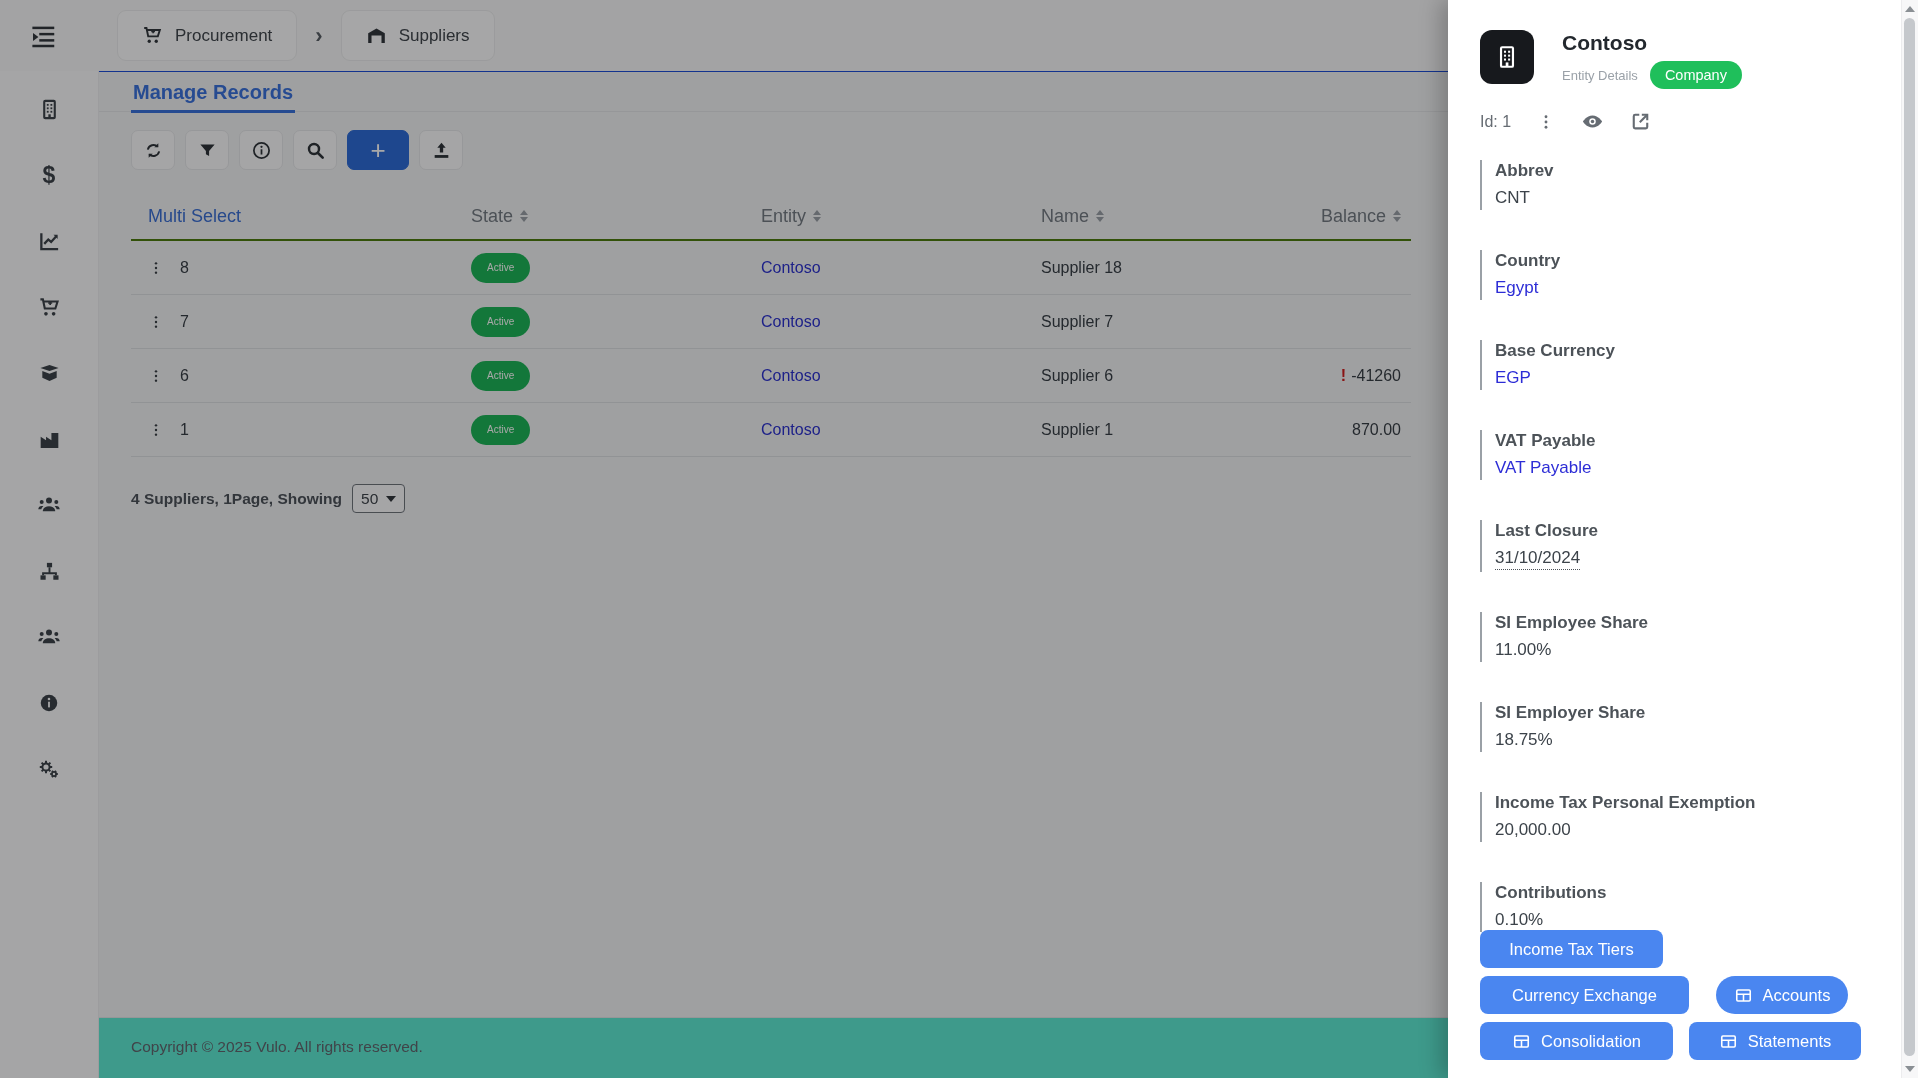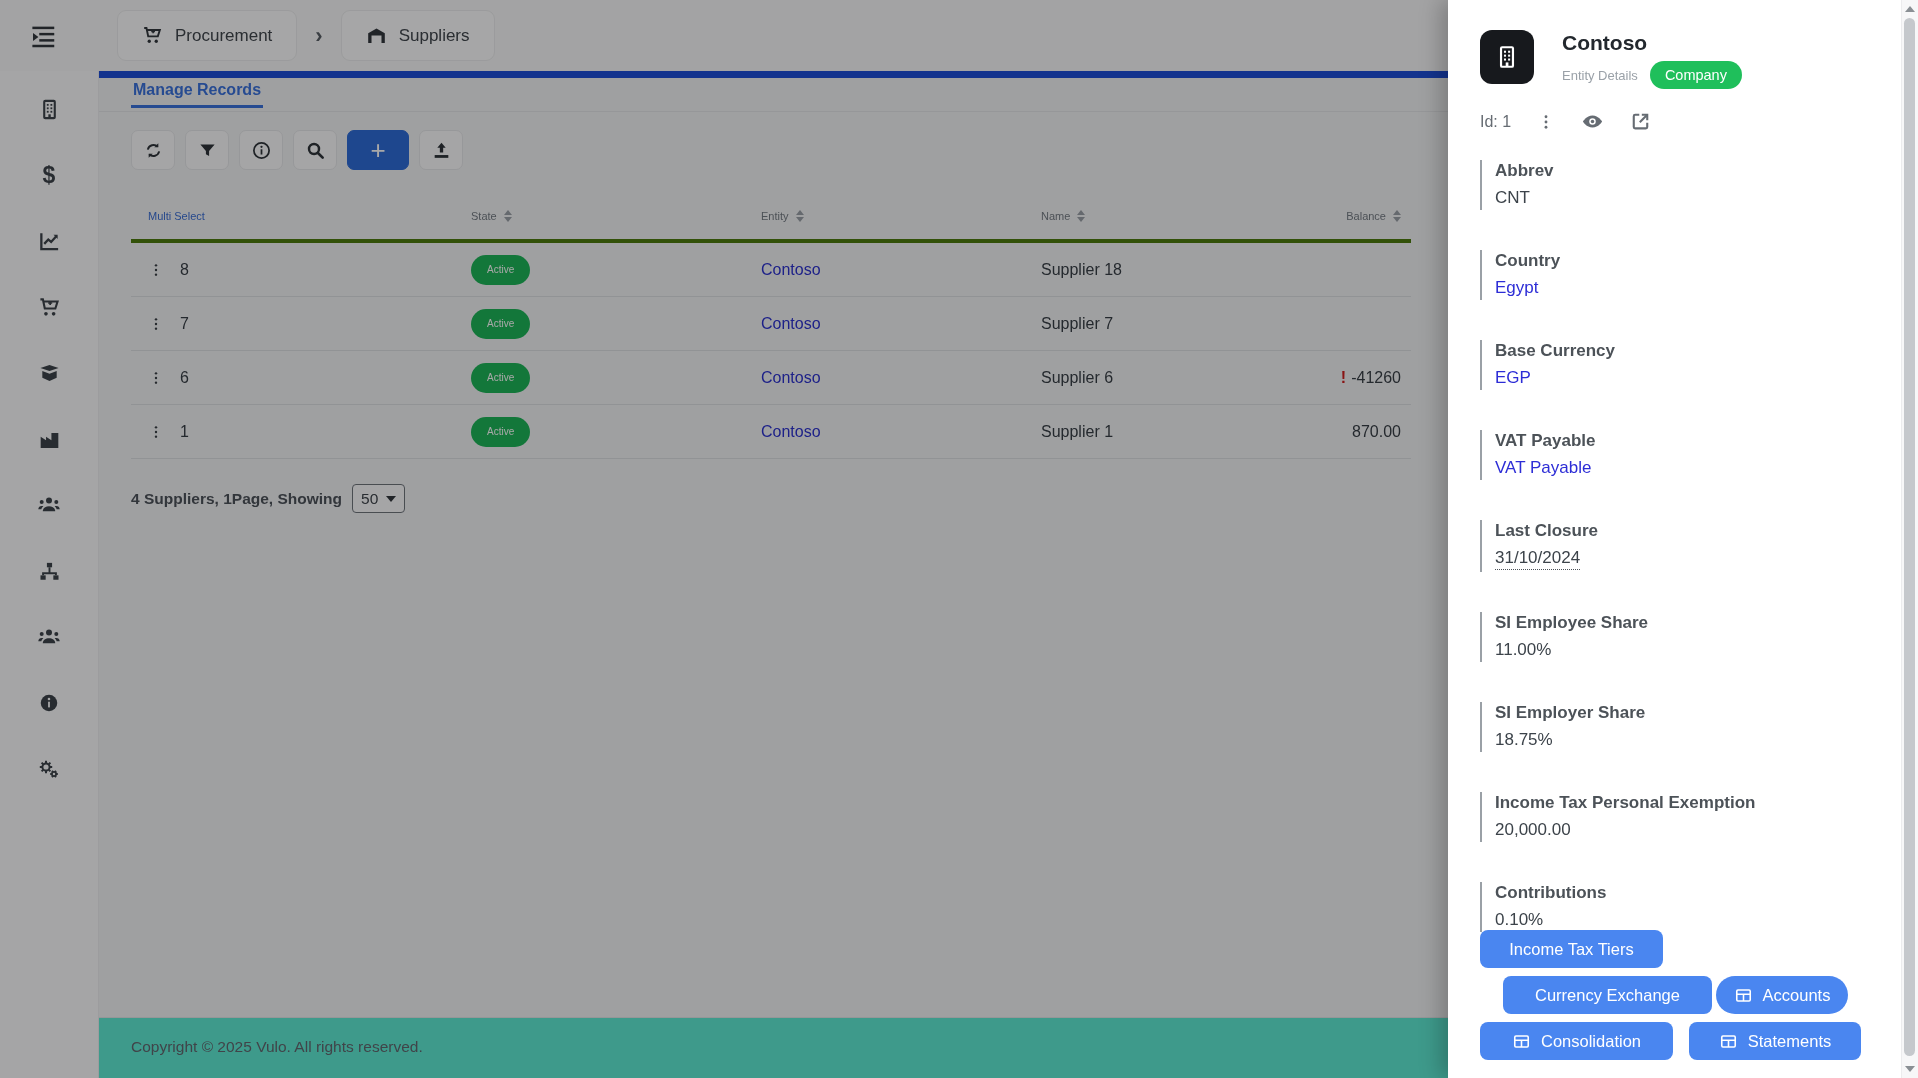--- a/index.html
+++ b/index.html
@@ -2,50 +2,50 @@
 <html><head>
 <meta charset="utf-8">
 <style>
   html,body{margin:0;padding:0;background:#888;}
   .stage{position:relative;width:1918px;height:1078px;overflow:hidden;
          font-family:"Liberation Sans",sans-serif;background:#f2f3f5;color:#3a4046;}
   svg{display:block;}
 
   
   .topbar{position:absolute;left:0;top:0;width:1560px;height:71px;background:#f8f8f9;
-          border-bottom:7px solid #1d4ed8;z-index:10;}
+          border-bottom:1px solid #1d4ed8;z-index:10;}
   .menu-btn{position:absolute;left:28px;top:21px;width:30px;height:30px;color:#33383e;cursor:pointer;}
   .crumbs{position:absolute;left:117px;top:11px;height:49px;display:flex;align-items:center;gap:18px;}
   .crumb{display:flex;align-items:center;gap:12px;height:49px;padding:0 24px;background:#fcfcfd;
          border:1px solid #ebecee;border-radius:9px;font-size:17px;color:#40464d;cursor:pointer;}
   .crumb .cicon{color:#33383e;}
   .crumb-sep{font-size:22px;color:#595f66;font-weight:bold;line-height:1;}
 
   
   .sidebar{position:absolute;left:0;top:71px;width:98px;height:1007px;background:#fafbfc;
            border-right:1px solid #ededf0;z-index:10;}
   .snav{display:flex;flex-direction:column;align-items:center;padding-top:16px;gap:22px;}
   .sitem{width:44px;height:44px;display:flex;align-items:center;justify-content:center;color:#3e444b;cursor:pointer;}
   .sitem .dollar{font-size:23px;font-weight:bold;}
 
   
   .main{position:absolute;left:98px;top:71px;width:1820px;height:1007px;background:#f2f3f5;}
   .tabbar{position:absolute;left:0;top:0;width:100%;height:40px;border-bottom:1px solid #e4e5e8;}
-  .tab{position:absolute;left:33px;top:0;padding:10px 2px 6px;font-size:16px;font-weight:bold;
+  .tab{position:absolute;left:33px;top:0;padding:10px 2px 6px;font-size:20px;font-weight:bold;
        color:#3b72dc;border-bottom:3px solid #3b72dc;cursor:pointer;}
   .toolbar{position:absolute;left:33px;top:59px;display:flex;gap:10px;}
   .tbtn{width:42px;height:38px;background:#fbfbfc;border:1px solid #e6e7ea;border-radius:7px;
         display:flex;align-items:center;justify-content:center;color:#2f353b;cursor:pointer;}
   .tbtn.add{width:60px;background:#2e6cd8;border-color:#2e6cd8;color:#fff;
             font-size:26px;font-weight:300;line-height:1;}
 
   
   .tbl{position:absolute;left:33px;top:122px;width:1280px;}
   .trow{display:grid;grid-template-columns:340px 290px 280px 250px 110px;align-items:center;}
-  .thead{height:46px;border-bottom:4px solid #4d7c0f;font-size:11px;color:#747b83;}
+  .thead{height:46px;border-bottom:2px solid #4d7c0f;font-size:18px;color:#747b83;}
   .thead .c1{color:#3b6fd4;cursor:pointer;}
   .th{display:flex;align-items:center;cursor:pointer;}
   .th.right{justify-content:flex-end;}
   .sort{display:inline-flex;flex-direction:column;gap:2px;margin-left:7px;}
   .sort i{width:0;height:0;border-left:4px solid transparent;border-right:4px solid transparent;}
   .sort .su{border-bottom:5px solid #9aa0a7;}
   .sort .sd{border-top:5px solid #9aa0a7;}
   .tbody .trow{height:53px;border-bottom:1px solid #dcdfe3;font-size:16px;color:#383f46;}
   .c1{display:flex;align-items:center;gap:16px;padding-left:17px;}
   .kebab{color:#3a4046;cursor:pointer;}
@@ -463,21 +463,21 @@
       </div>
       <div class="fblock">
         <div class="flabel">Contributions</div>
         <div class="fvalue">0.10%</div>
       </div>
     </div>
 
     <button class="dbtn" style="left:32px;top:930px;width:183px;">
       <span>Income Tax Tiers</span>
     </button>
-    <button class="dbtn" style="left:32px;top:976px;width:209px;margin-left:23px;">
+    <button class="dbtn" style="left:32px;top:976px;width:209px;">
       <span>Currency Exchange</span>
     </button>
     <button class="dbtn" style="left:268px;top:976px;width:132px;border-radius:19px;">
       <svg width="19" height="19" viewBox="0 0 24 24">
         <rect x="3.5" y="5" width="17" height="14" rx="1.5" fill="none" stroke="#ffffff" stroke-width="2"></rect>
         <path d="M3.5 10.5h17M12 10.5V19" stroke="#ffffff" stroke-width="2"></path>
       </svg>
       <span>Accounts</span>
     </button>
     <button class="dbtn" style="left:32px;top:1022px;width:193px;">

